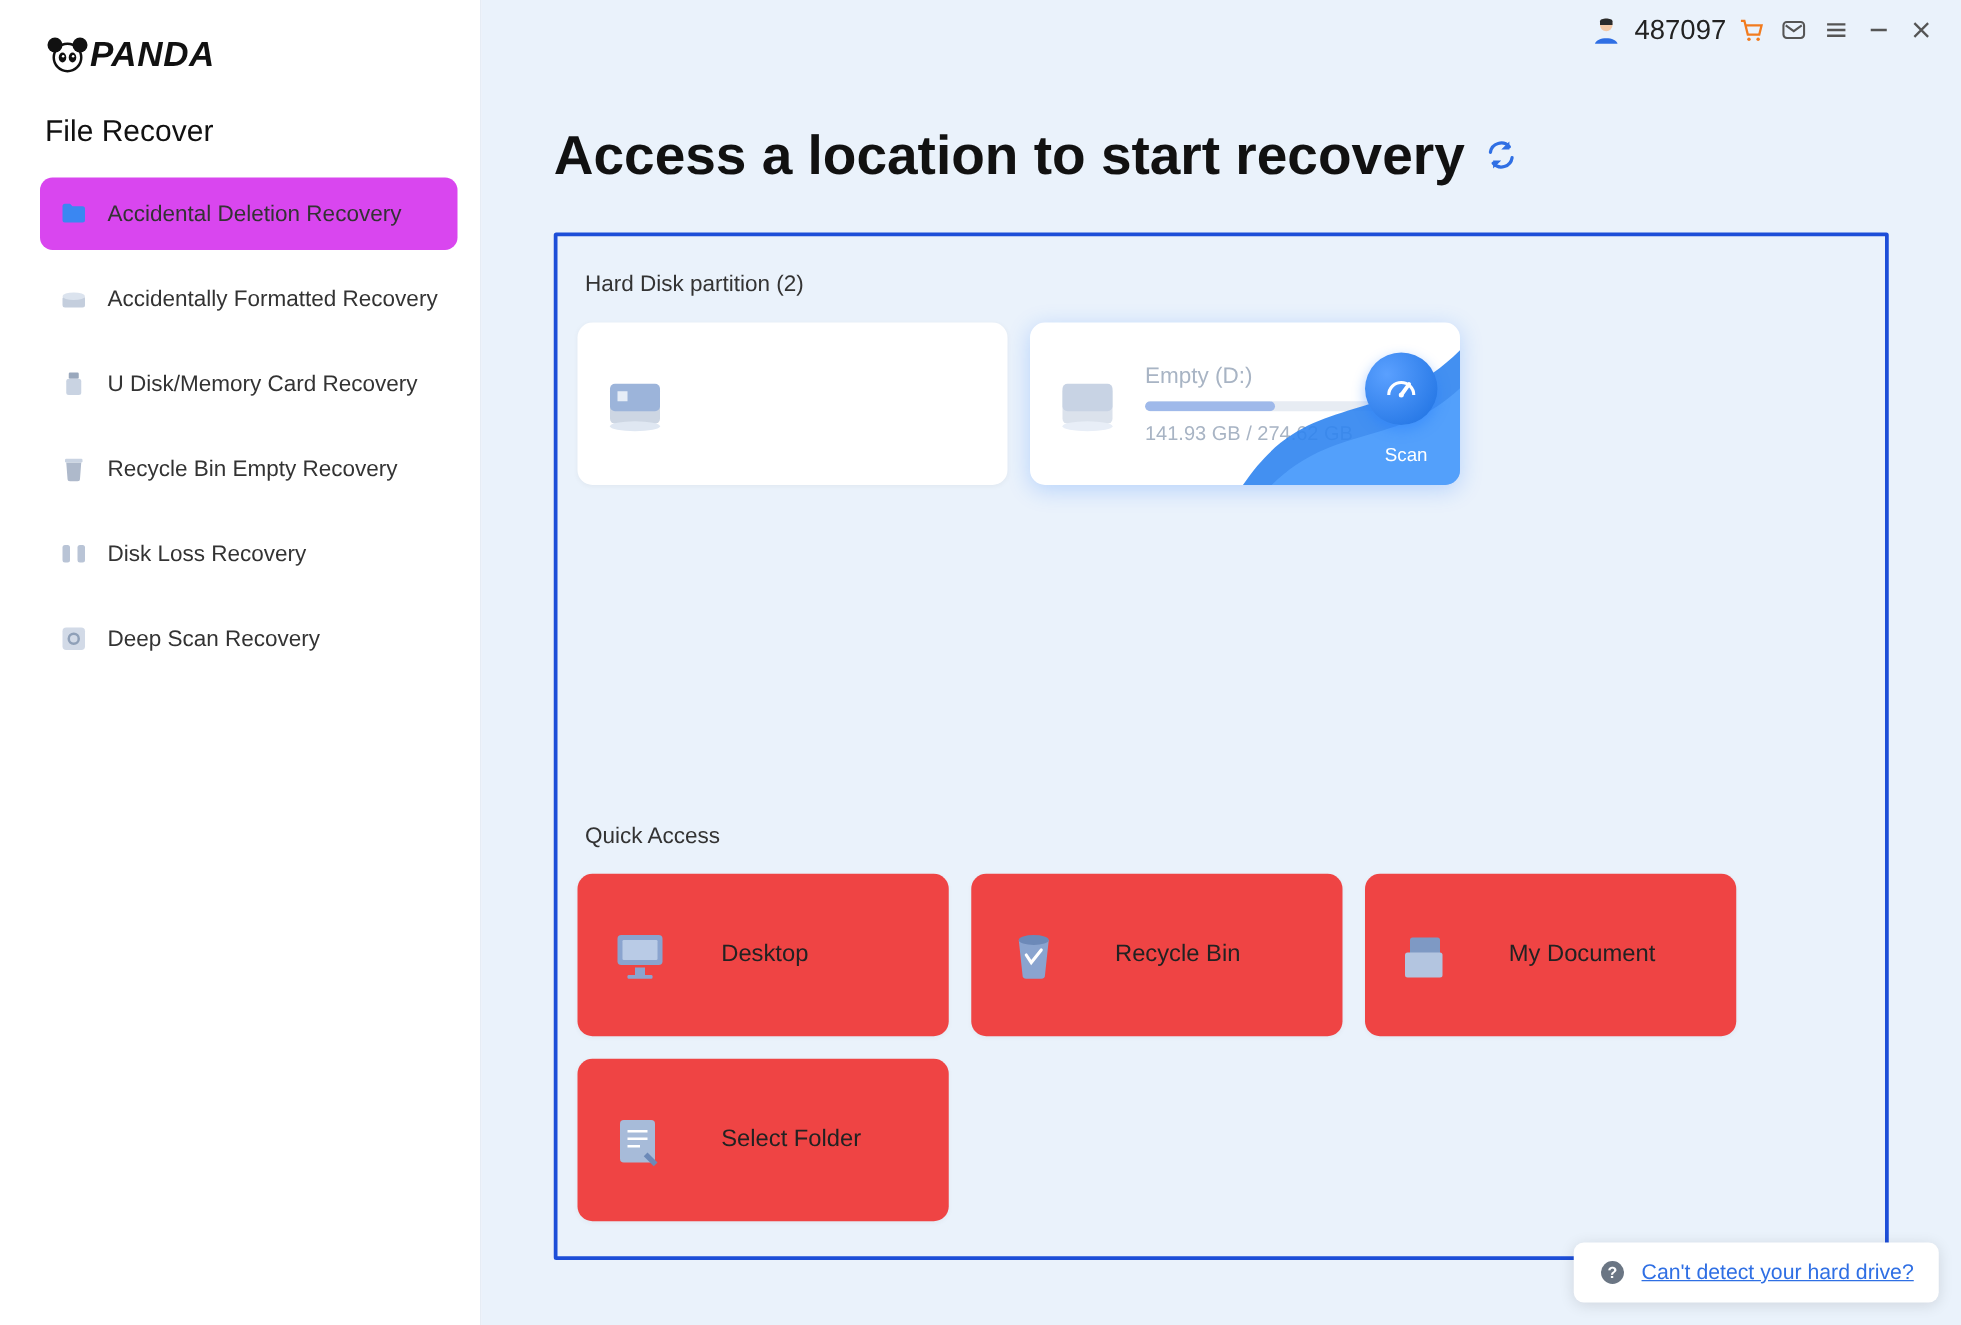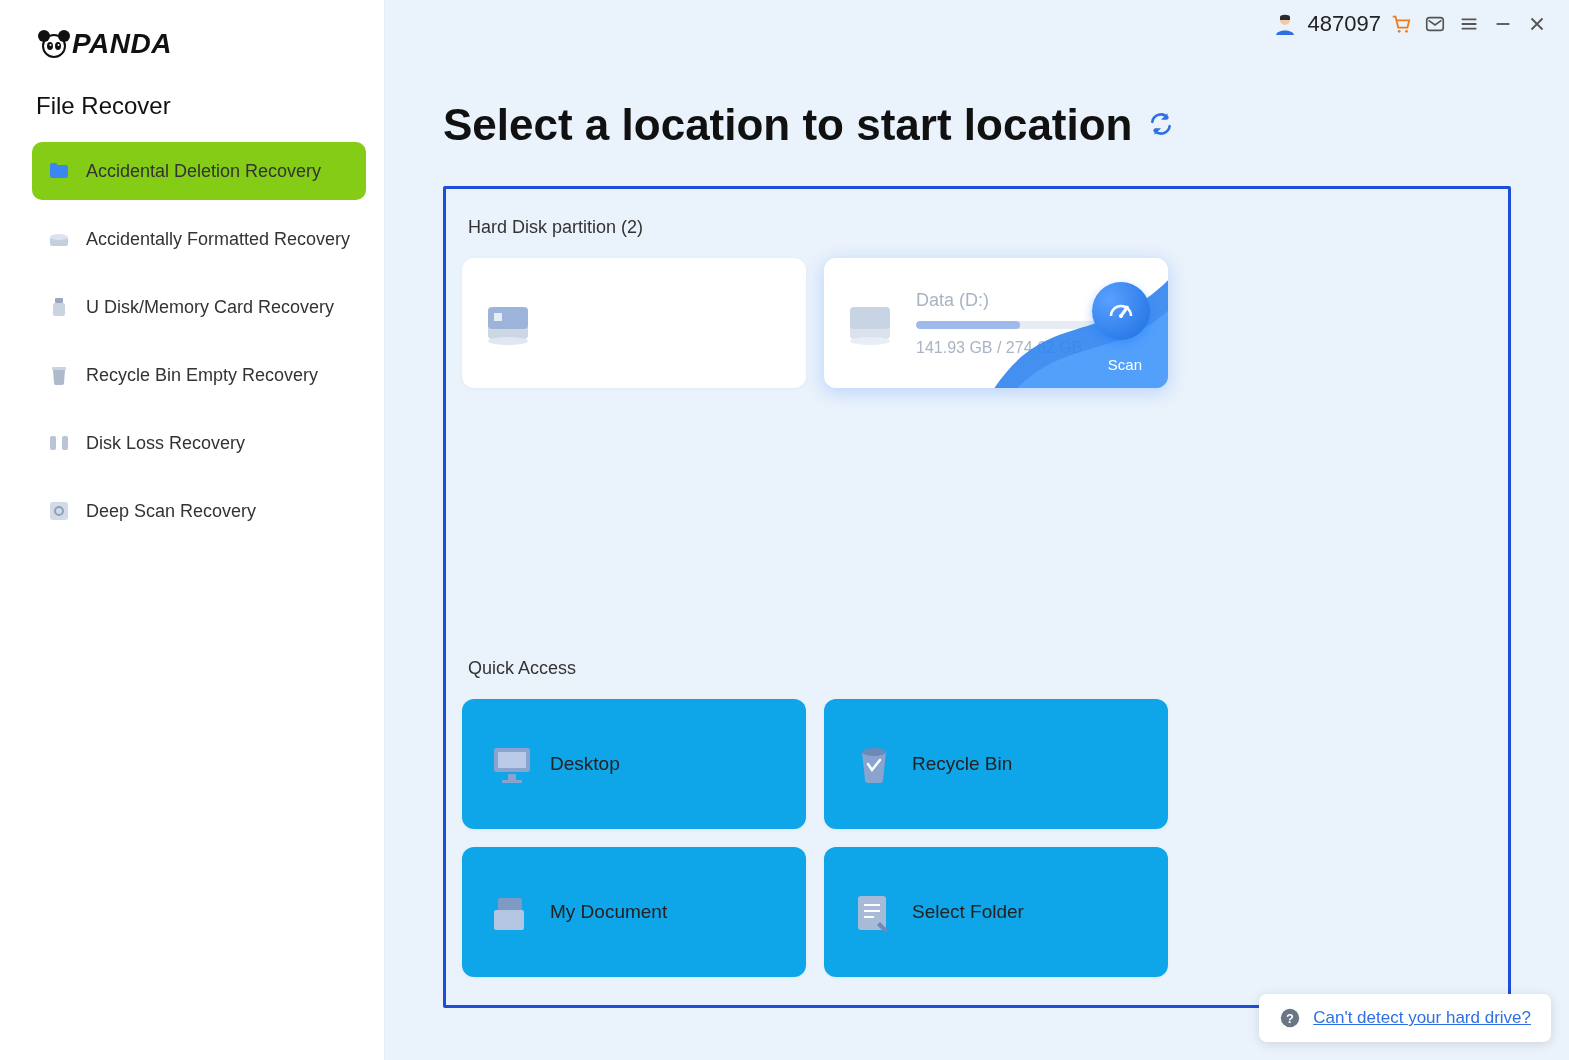--- a/index.html
+++ b/index.html
@@ -48,21 +48,21 @@
     align-items: center;
     gap: 14px;
     padding: 16px 14px;
     border-radius: 10px;
     font-size: 18px;
     color: #333;
     cursor: pointer;
     margin-bottom: 10px;
   }
   .nav-item.active {
-    background: #84cc16;
+    background: #d946ef;
   }
   .nav-icon {
     width: 26px;
     height: 26px;
     display: flex;
     align-items: center;
     justify-content: center;
   }
   
   .main {
@@ -212,28 +212,28 @@
     color: #fff;
     font-size: 15px;
     font-weight: 500;
   }
   .quick-grid {
     display: flex;
     flex-wrap: wrap;
     gap: 18px;
   }
   .quick-card {
-    width: 344px;
+    width: 297px;
     height: 130px;
-    background: #0ea5e9;
+    background: #ef4444;
     border-radius: 12px;
     display: flex;
     align-items: center;
     padding: 0 24px;
-    gap: 12px;
+    gap: 39px;
     cursor: pointer;
     box-shadow: 0 1px 4px rgba(0,0,0,0.04);
   }
   .quick-icon {
     width: 52px;
     height: 52px;
     display: flex;
     align-items: center;
     justify-content: center;
   }
@@ -377,21 +377,21 @@
       </div>
       <div class="tb-btn">
         <svg width="22" height="22" viewBox="0 0 24 24">
             <path stroke="#555" stroke-width="2" d="M6 6l12 12M18 6L6 18"></path>
           </svg>
       </div>
     </div>
 
     <div class="content">
       <div class="page-title-row">
-        <h1 class="page-title">Select a location to start location</h1>
+        <h1 class="page-title">Access a location to start recovery</h1>
         <div class="refresh-btn">
           <svg width="26" height="26" viewBox="0 0 24 24">
             <path fill="none" stroke="#2f6fe4" stroke-width="2.4" stroke-linecap="round" d="M4 10a8 8 0 0 1 14-4M20 14a8 8 0 0 1-14 4"></path>
             <path fill="#2f6fe4" d="M18 2v6h-6zM6 22v-6h6z"></path>
           </svg>
         </div>
       </div>
 
       <div class="highlight-box">
         <div class="section-label">Hard Disk partition   (2)</div>
@@ -407,21 +407,21 @@
             </svg>
           </div>
 
           <div class="partition-card hover">
             <svg class="drive-icon" viewBox="0 0 56 56">
               <rect x="8" y="14" width="40" height="30" rx="4" fill="#dbe2ec"></rect>
               <rect x="8" y="12" width="40" height="22" rx="4" fill="#c8d3e4"></rect>
               <ellipse cx="28" cy="46" rx="20" ry="4" fill="#e8eef7"></ellipse>
             </svg>
             <div class="partition-info">
-              <div class="partition-name">Data   (D:)</div>
+              <div class="partition-name">Empty   (D:)</div>
               <div class="progress-track">
                 <div class="progress-fill" style="width:52%"></div>
               </div>
               <div class="partition-usage">141.93 GB / 274.62 GB</div>
             </div>
             <svg class="scan-wave" viewBox="0 0 200 140" preserveAspectRatio="none">
               <path d="M0 140 C 60 40, 120 100, 200 0 L200 140 Z" fill="#2f84f0" opacity="0.9"></path>
               <path d="M20 140 C 80 70, 140 110, 200 30 L200 140 Z" fill="#5aa6ff" opacity="0.7"></path>
             </svg>
             <div class="scan-circle">

